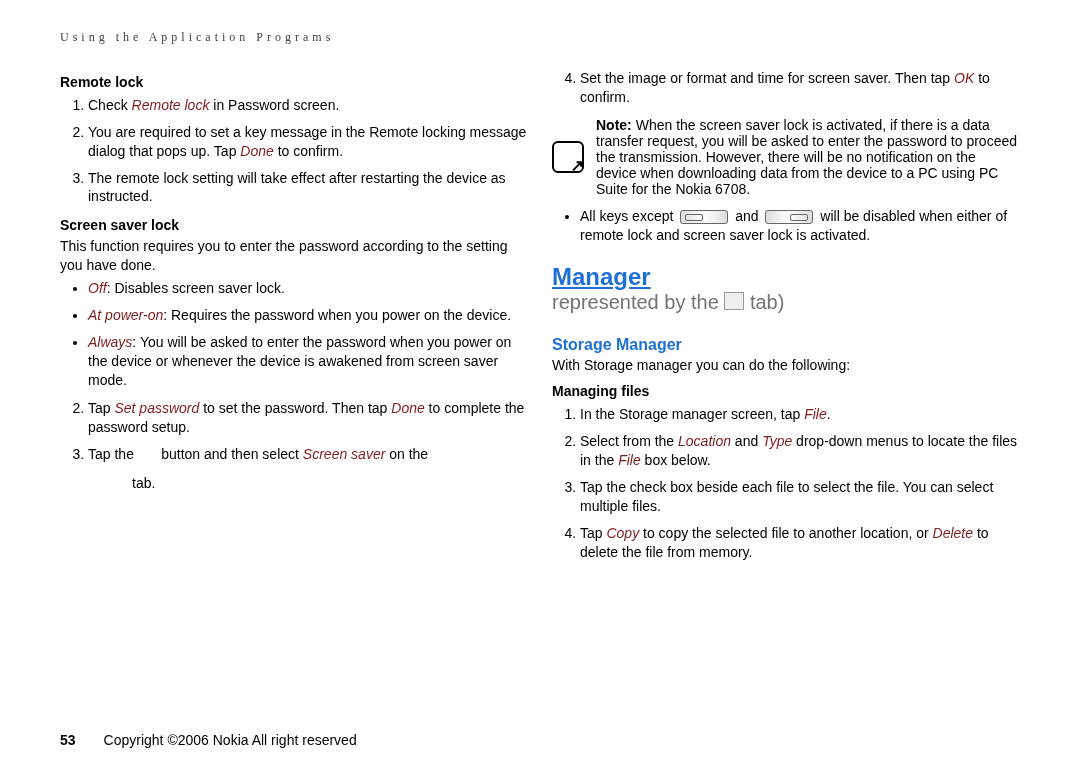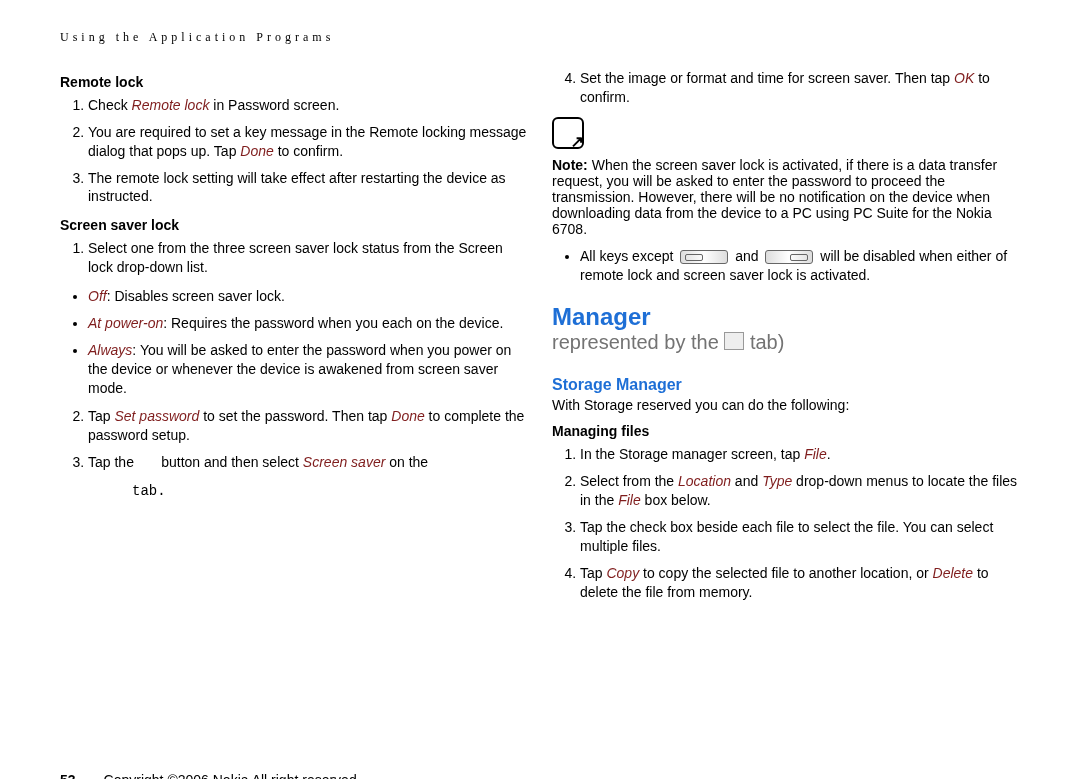--- a/index.html
+++ b/index.html
@@ -9,21 +9,21 @@
       margin: 0;
       padding: 30px 60px 30px 60px;
       width: 1080px;
       box-sizing: border-box;
       background: #fff;
     }
     .header-line {
       font-family: "Times New Roman", serif;
       letter-spacing: 4px;
       font-size: 12px;
-      color: #000000;
+      color: #404040;
       margin-bottom: 20px;
     }
     .columns {
       display: flex;
       gap: 24px;
     }
     .col {
       flex: 1;
       min-width: 0;
     }
@@ -56,20 +56,21 @@
     .green-italic {
       font-style: italic;
       color: #7f1d1d;
     }
     .h1-blue {
       color: #1e6fd6;
       font-size: 24px;
       font-weight: bold;
       margin-top: 18px;
       margin-bottom: 0px;
+      text-decoration: underline;
     }
     .subtitle {
       color: #737373;
       font-size: 20px;
       margin-bottom: 16px;
     }
     .tab-icon {
       display: inline-block;
       border: 1px solid #999;
       background: #eee;
@@ -99,24 +100,23 @@
     .note-icon::after {
       content: "↗";
       font-size: 16px;
       position: absolute;
       right: -2px;
       bottom: -4px;
       font-weight: bold;
     }
     .note-block {
       display: flex;
-      align-items: flex-start;
+      align-items: center;
       gap: 8px;
       margin-bottom: 10px;
-      flex-direction: column;
     }
     .note-text {
       flex: 1;
     }
     .key-img {
       display: inline-block;
       width: 46px;
       height: 12px;
       border: 1px solid #666;
       border-radius: 3px;
@@ -142,21 +142,20 @@
     .footer {
       margin-top: 160px;
       font-size: 14px;
     }
     .footer-num {
       font-weight: bold;
       margin-right: 28px;
     }
     .indent-tab {
       margin-left: 44px;
-      font-family: Liberation Mono, monospace;
     }
   </style>
 </head>
 <body>
 
 <div class="header-line">Using the Application Programs</div>
 
 <div class="columns">
 
   <div class="col">
@@ -165,26 +164,24 @@
       <li>
         <span>Check </span><span class="green-italic">Remote lock</span><span> in Password screen.</span>
       </li>
       <li>
         <span>You are required to set a key message in the Remote locking message dialog that pops up. Tap </span><span class="green-italic">Done</span><span> to confirm.</span>
       </li>
       <li>The remote lock setting will take effect after restarting the device as instructed.</li>
     </ol>
 
     <p class="bold-heading">Screen saver lock</p>
-    <ol>
-      <li>Select one from the three screen saver lock status from the Screen lock drop-down list.</li>
-    </ol>
+    <p>This function requires you to enter the password according to the setting you have done.</p>
     <ul>
       <li><span class="green-italic">Off</span><span>: Disables screen saver lock.</span></li>
-      <li><span class="green-italic">At power-on</span><span>: Requires the password when you each on the device.</span></li>
+      <li><span class="green-italic">At power-on</span><span>: Requires the password when you power on the device.</span></li>
       <li><span class="green-italic">Always</span><span>: You will be asked to enter the password when you power on the device or whenever the device is awakened from screen saver mode.</span></li>
     </ul>
     <ol start="2">
       <li>
         <span>Tap </span><span class="green-italic">Set password</span><span> to set the password. Then tap </span><span class="green-italic">Done</span><span> to complete the password setup.</span>
       </li>
       <li>
         <span>Tap the </span>&nbsp;&nbsp;&nbsp;&nbsp;&nbsp;<span> button and then select </span><span class="green-italic">Screen saver</span><span> on the </span>
         <div class="indent-tab" style="margin-top:10px;"><span>tab.</span></div>
       </li>
@@ -210,21 +207,21 @@
         <span>All keys except </span><span class="key-img"></span><span> and </span><span class="key-img right"></span><span> will be disabled when either of remote lock and screen saver lock is activated.</span>
       </li>
     </ul>
 
     <div class="h1-blue">Manager</div>
     <div class="subtitle">
       <span>represented by the </span><span class="tab-icon"></span><span> tab)</span>
     </div>
 
     <div class="h2-blue">Storage Manager</div>
-    <p>With Storage reserved you can do the following:</p>
+    <p>With Storage manager you can do the following:</p>
 
     <p class="bold-heading">Managing files</p>
     <ol>
       <li>
         <span>In the Storage manager screen, tap </span><span class="green-italic">File</span><span>.</span>
       </li>
       <li>
         <span>Select from the </span><span class="green-italic">Location</span><span> and </span><span class="green-italic">Type</span><span> drop-down menus to locate the files in the </span><span class="green-italic">File</span><span> box below.</span>
       </li>
       <li>Tap the check box beside each file to select the file. You can select multiple files.</li>

